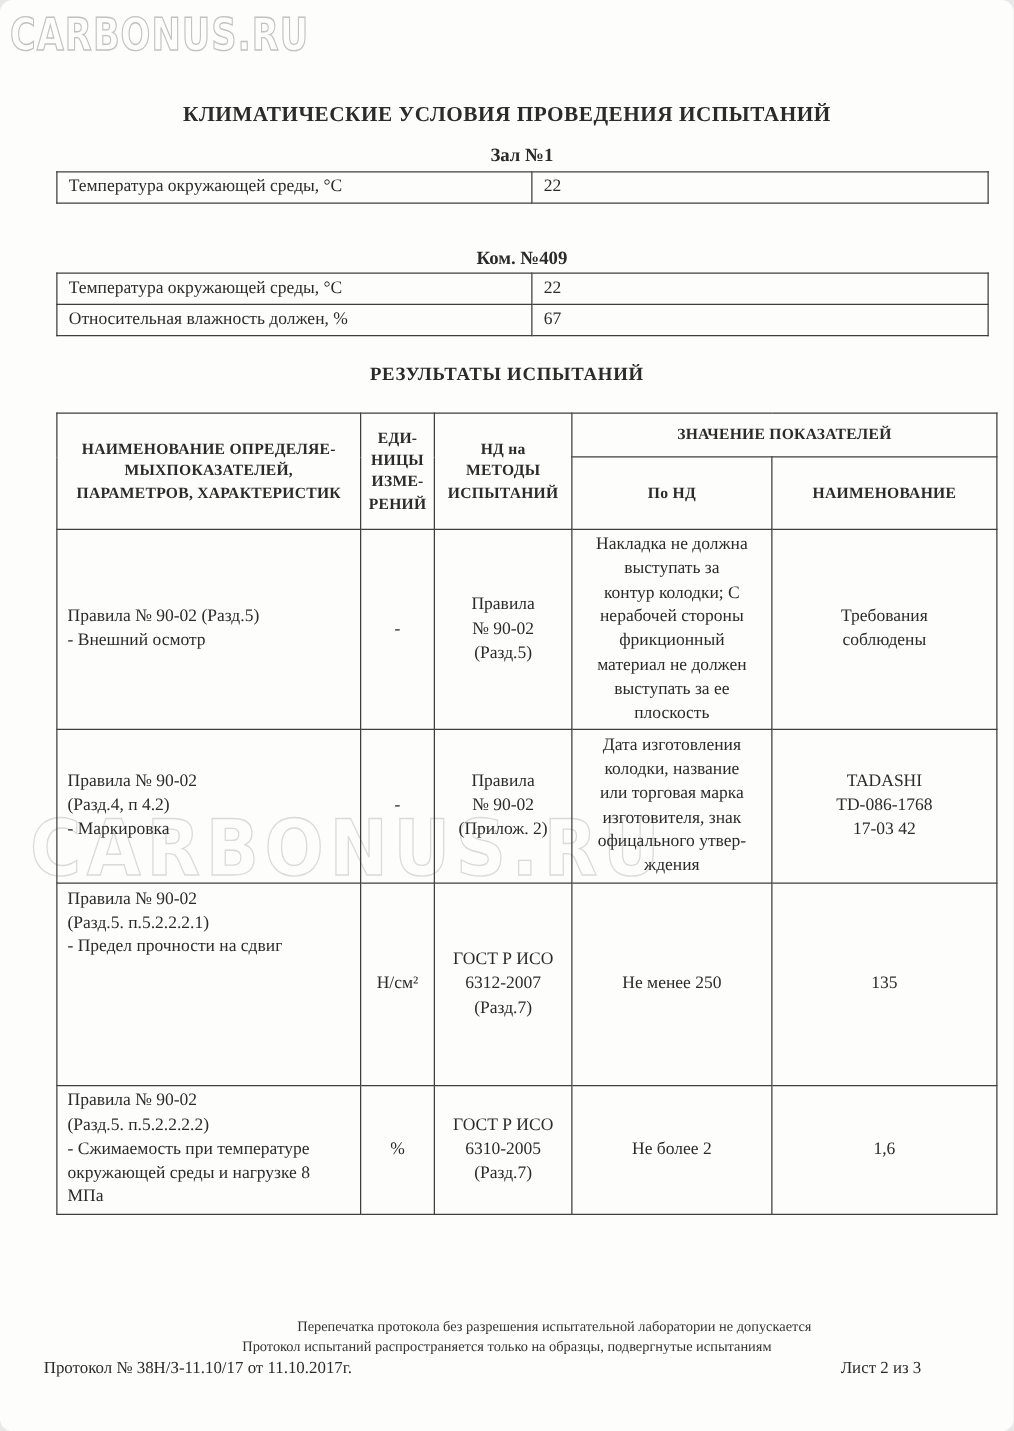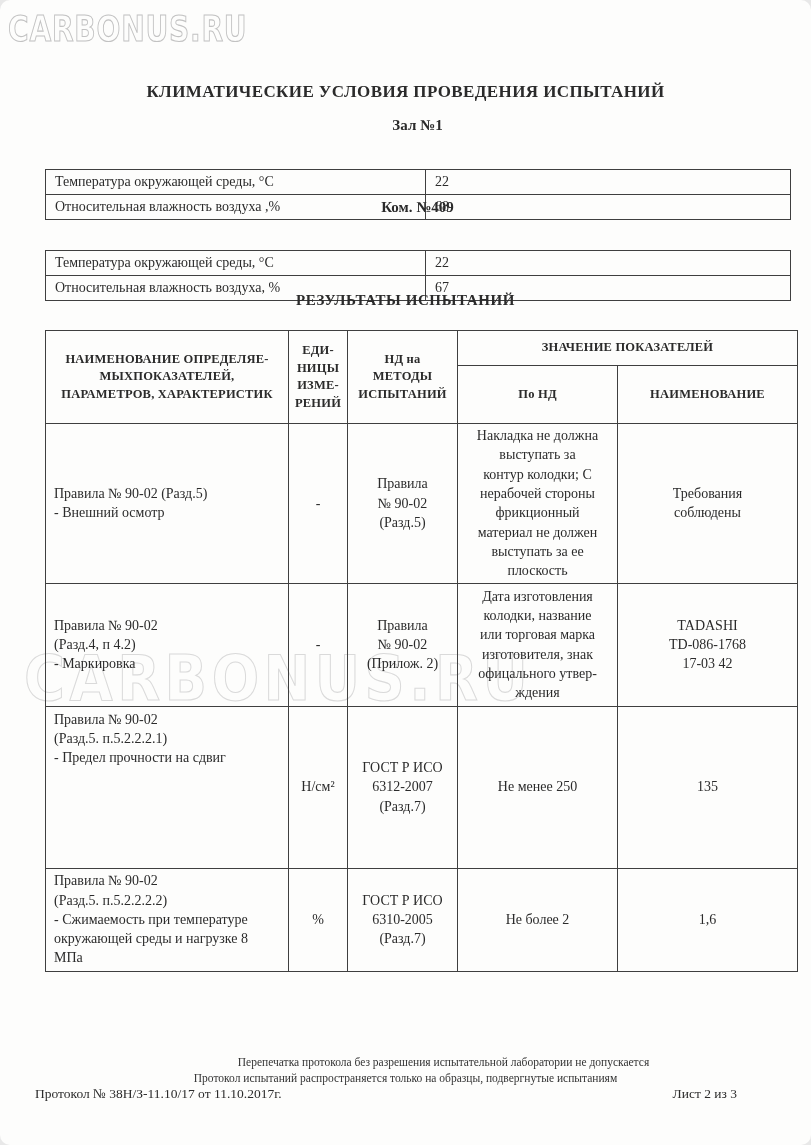--- a/index.html
+++ b/index.html
@@ -32,21 +32,21 @@
   .sub-title.zal { top:117px; }
   .sub-title.kom { top:199px; }
   .results-title {
     position:absolute; top:292px; left:0; width:100%; text-align:center;
     font-size:15px; font-weight:700; letter-spacing:0.6px; z-index:2;
   }
   
   table { border-collapse:collapse; table-layout:fixed; background:transparent; z-index:1; }
   td { border:1px solid #3f3f3f; }
   
-  .climate-table { position:absolute; left:45px; width:745px;margin-top:32px; }
+  .climate-table { position:absolute; left:45px; width:745px; }
   .climate-table.t1 { top:137px; }
   .climate-table.t2 { top:218px; }
   .climate-table td { height:24px; font-size:14px; vertical-align:middle; padding:0 0 0 9px; }
   
   .results-table { position:absolute; top:330px; left:45px; width:752px; }
   .results-table td {
     font-size:14px; text-align:center; vertical-align:middle;
     padding:2px 6px; line-height:1.38; white-space:pre-line;
   }
   .results-table td.hdr {
@@ -82,40 +82,36 @@
   <table class="climate-table t1">
     <colgroup>
         <col style="width:380px">
         <col style="width:365px">
       </colgroup>
     <tbody>
         <tr>
       <td>Температура окружающей среды, °С</td>
       <td>22</td>
     </tr>
-    <tr>
-      <td>Относительная влажность воздуха ,%</td>
-      <td>68</td>
-    </tr>
   </tbody>
     </table>
 
   <div class="sub-title kom">Ком. №409</div>
   <table class="climate-table t2">
     <colgroup>
         <col style="width:380px">
         <col style="width:365px">
       </colgroup>
     <tbody>
         <tr>
       <td>Температура окружающей среды, °С</td>
       <td>22</td>
     </tr>
     <tr>
-      <td>Относительная влажность воздуха, %</td>
+      <td>Относительная влажность должен, %</td>
       <td>67</td>
     </tr>
   </tbody>
     </table>
 
   <div class="results-title">РЕЗУЛЬТАТЫ ИСПЫТАНИЙ</div>
 
   <table class="results-table">
     <colgroup>
       <col style="width:243px">

